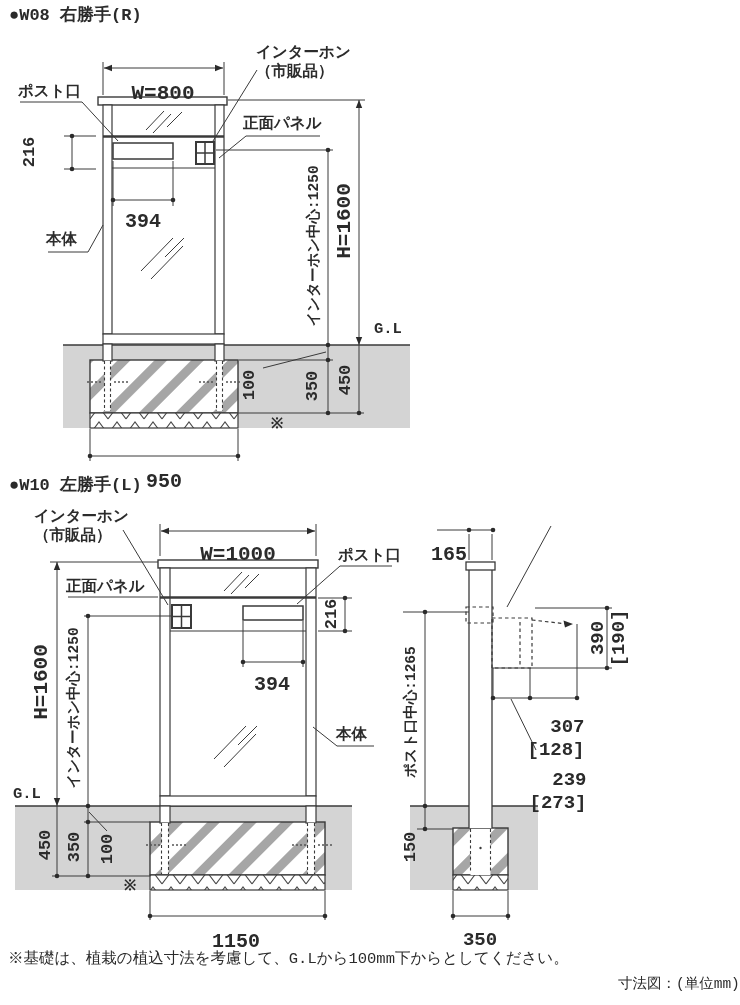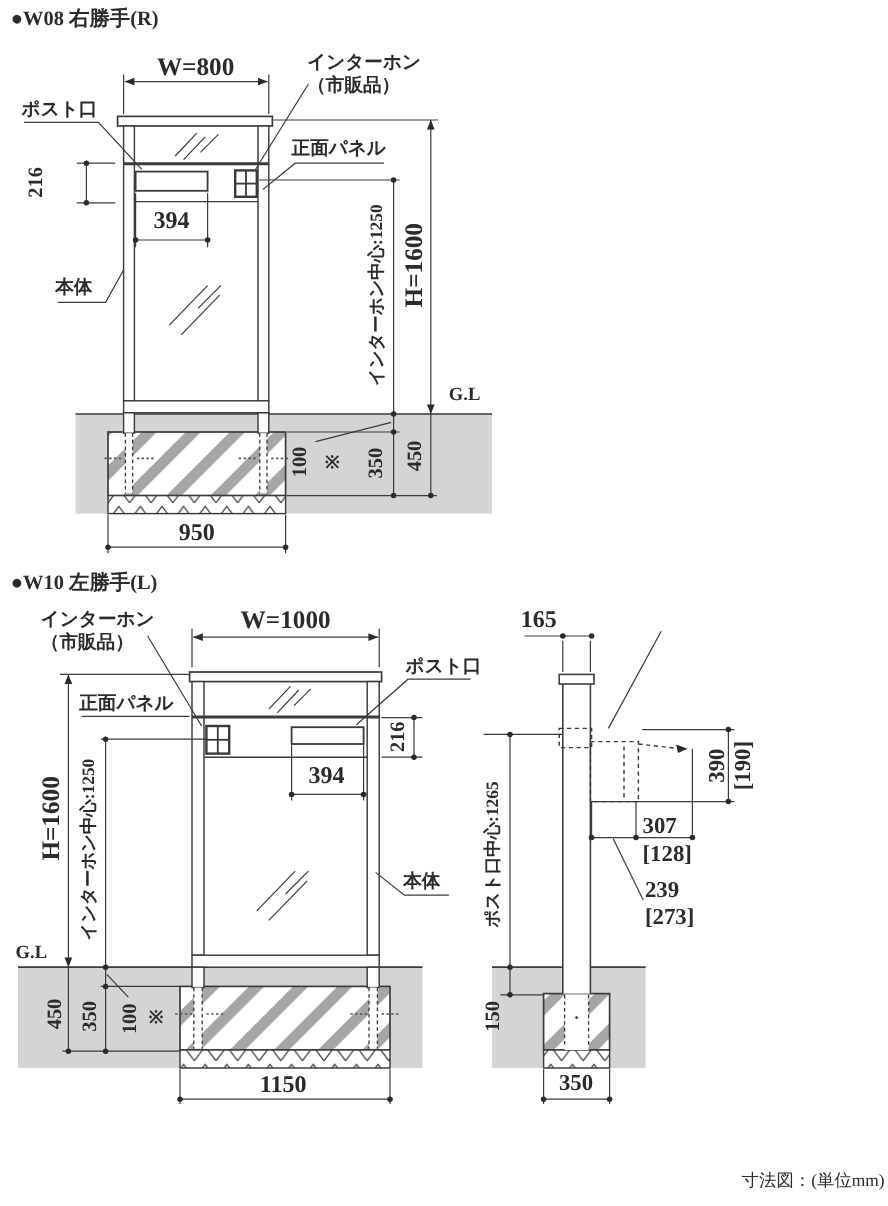--- a/index.html
+++ b/index.html
@@ -1,20 +1,20 @@
 <!DOCTYPE html>
 <html><head>
 <meta charset="utf-8">
 <style>
   html,body{margin:0;padding:0;background:#fff;}
   #canvas{position:relative;width:740px;height:1005px;background:#ffffff;overflow:hidden;
-          font-family:Liberation Serif, serif;color:#2b2b2b;}
+          font-family:Liberation Mono, monospace;color:#2b2b2b;}
   svg{position:absolute;left:0;top:0;}
   .lbl{position:absolute;font-weight:600;color:#2b2b2b;white-space:pre-line;line-height:1.22;}
-  .ctr{transform:translate(-50%,-50%);text-align:left;white-space:pre-line;}
+  .ctr{transform:translate(-50%,-50%);text-align:right;white-space:pre-line;margin-top:38px;}
   .rot{transform:translate(-50%,-50%) rotate(-90deg);text-align:center;white-space:pre;line-height:1.05;}
   .rot2{transform:translate(-50%,-50%) rotate(-90deg);text-align:center;white-space:pre-line;line-height:1.12;}
   .s21{font-size:21px;} .s20{font-size:20px;} .s19{font-size:19px;}
   .s17{font-size:17px;} .s16{font-size:15.5px;} .s15{font-size:14.5px;}
   .title{font-size:17px;font-weight:600;}
   .note{font-size:15.5px;font-weight:500;}
 </style>
 </head>
 <body>
 
@@ -313,15 +313,16 @@
   <div class="lbl rot2 s19" style="left:609px;top:638px;">390
 [190]</div>
   <div class="lbl ctr s19" style="left:556px;top:701px;position:absolute;line-height:1.2;">307
 [128]</div>
   <div class="lbl ctr s19" style="left:558px;top:754px;position:absolute;line-height:1.2;">239
 [273]</div>
   <div class="lbl rot s15" style="left:412px;top:712px;">ポスト口中心:1265</div>
   <div class="lbl rot s17" style="left:411px;top:847px;">150</div>
   <div class="lbl ctr s19" style="left:480px;top:903px;position:absolute;">350</div>
 
+  <div class="lbl note" style="left:8px;top:950px;font-weight:500;">※基礎は、植栽の植込寸法を考慮して、G.Lから100mm下からとしてください。</div>
   <div class="lbl s15" style="left:618px;top:976px;font-weight:500;">寸法図：(単位mm)</div>
 
 </div>
 
 </body></html>

